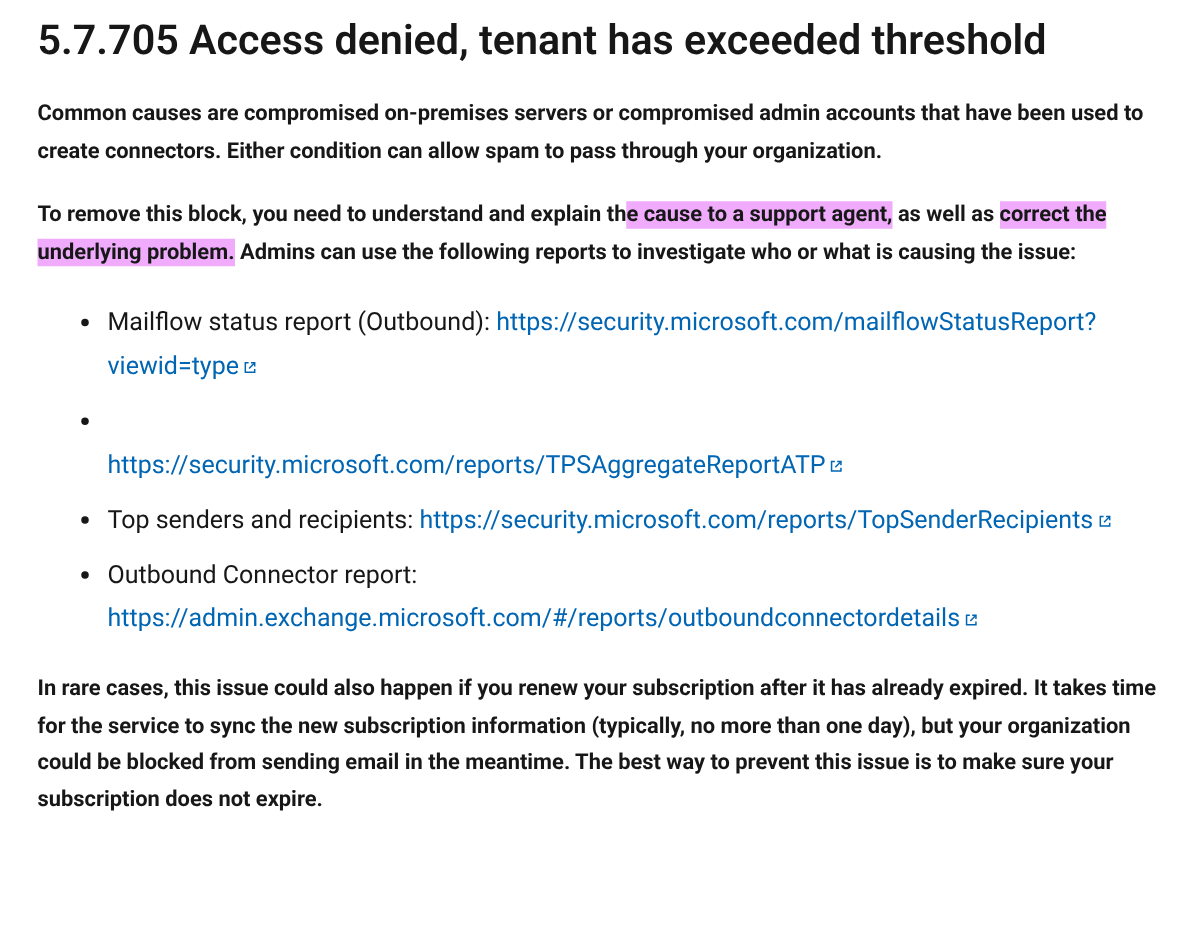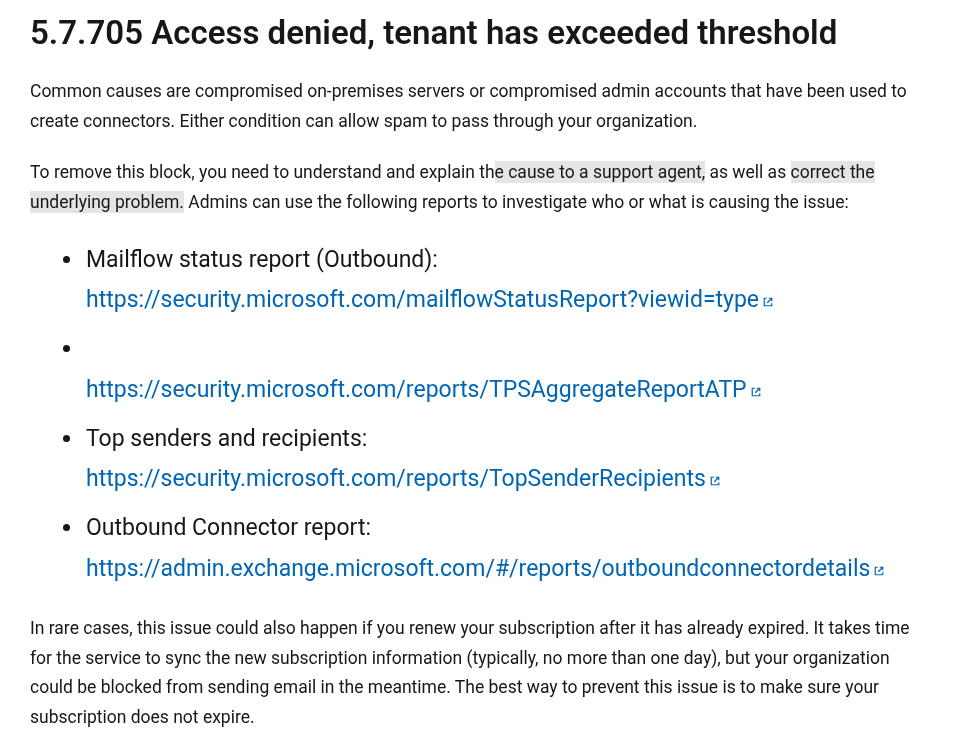--- a/index.html
+++ b/index.html
@@ -19,26 +19,26 @@
     font-weight: 600;
     line-height: 1.3;
     margin: 0 0 22px 0;
     color: #171717;
   }
   p.body {
     font-size: 17.5px;
     line-height: 1.7;
     margin: 4px 0 22px 0;
     color: #171717;
-    font-weight: 400;
+    font-weight: 700;
   }
   ul.reports {
     margin: 0 0 24px 0;
     padding-left: 54px;
-    font-size: 23px;
+    font-size: 20px;
     line-height: 1.75;
     color: #171717;
   }
   ul.reports li {
     margin-bottom: 8px;
     padding-left: 2px;
   }
   a.link {
     color: #0065b3;
     text-decoration: none;
@@ -50,21 +50,21 @@
     margin-left: 3px;
   }
   .ext-icon svg {
     width: 12px;
     height: 12px;
     stroke: #0065b3;
     fill: none;
     stroke-width: 1.6;
   }
   .hl {
-    background-color: #e5e5e5;
+    background-color: #f0abfc;
     padding: 1px 0;
   }
 </style>
 </head>
 <body>
 
 <div class="page">
 
   <h2 class="heading">5.7.705 Access denied, tenant has exceeded threshold</h2>
 

